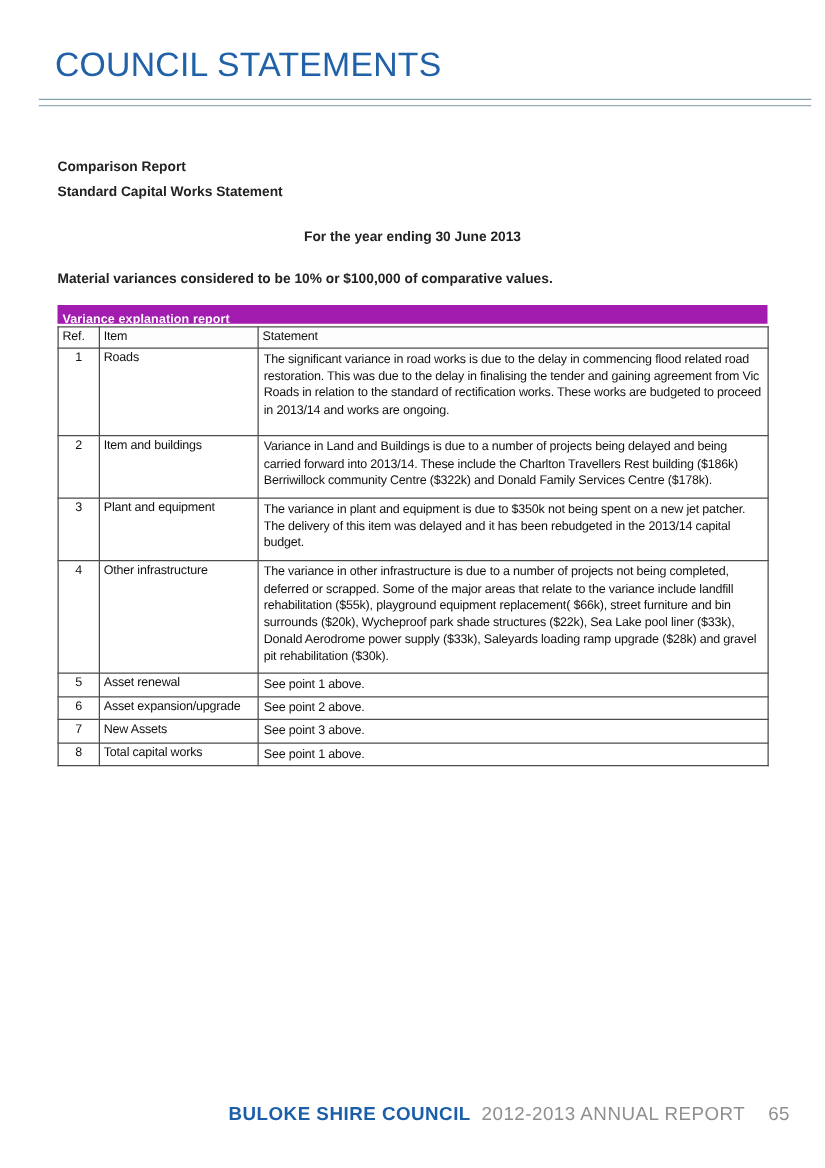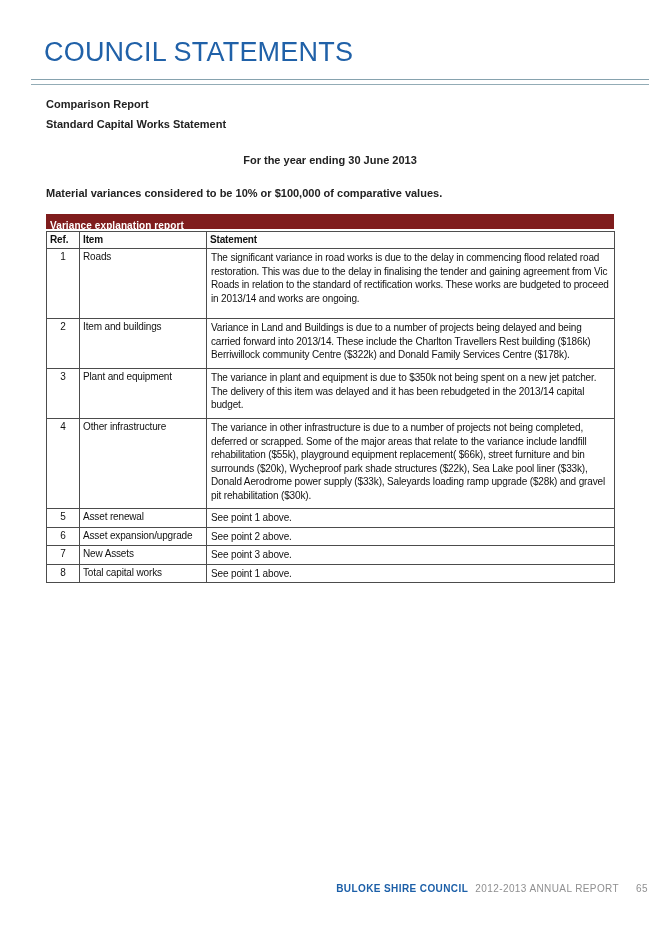--- a/index.html
+++ b/index.html
@@ -26,36 +26,36 @@
     position: absolute;
     left: 31px; right: 11px; top: 79px;
     height: 6px;
     border-top: 1px solid #86a2ae;
     border-bottom: 1px solid #93acb6;
   }
 
   
   .content {
     position: absolute;
-    left: 46px; top: 94px;
+    left: 46px; top: 124px;
     width: 568px;
   }
   .h-bold {
     font-size: 11px;
     font-weight: 700;
     line-height: 20px;
     color: #222;
   }
   .gap-md { margin-top: 16px; text-align: center; }
   .gap-lg { margin-top: 13px; }
   .table-wrap { margin-top: 11px; }
 
   
   .table-title-bar {
-    background: #7f1d1d;
+    background: #a21caf;
     height: 15px;
     padding: 1px 0 0 4px;
     margin-bottom: 2px;
   }
   .table-title-bar span {
     color: #ffffff;
     font-size: 10px;
     font-weight: 700;
     letter-spacing: 0.1px;
   }
@@ -67,43 +67,43 @@
     table-layout: fixed;
   }
   table.variance th, table.variance td {
     border: 1px solid #4c4c4c;
     font-size: 10px;
     letter-spacing: -0.15px;
     vertical-align: top;
     color: #111;
   }
   table.variance th {
-    font-weight: 700;
+    font-weight: 400;
     text-align: left;
     height: 17px;
     padding: 2px 3px 1px 3px;
     background: #fdfdfd;
   }
   th.col-ref { width: 33px; text-align: center; }
   th.col-item { width: 127px; }
   th.col-comm { width: 408px; }
   td.cell-ref { text-align: center; padding: 2px 2px; }
   td.cell-item { padding: 2px 3px; }
   td.cell-comm { padding: 2px 4px 2px 4px; line-height: 13.6px; }
   tbody tr:nth-child(1) td { height: 70px; }
   tbody tr:nth-child(2) td { height: 50px; }
   tbody tr:nth-child(3) td { height: 50px; }
   tbody tr:nth-child(4) td { height: 90px; }
   tbody tr:nth-child(n+5) td { height: 17px; }
 
   
   .footer {
     position: absolute;
-    right: 12px; top: 883px;
-    font-size: 10px;
+    right: 28px; top: 883px;
+    font-size: 15px;
     letter-spacing: 0.4px;
     white-space: nowrap;
   }
   .f-council { color: #1c5fa8; font-weight: 700; }
   .f-report { color: #8f8f90; font-weight: 400; margin-left: 4px; }
   .f-page { color: #8f8f90; font-weight: 400; margin-left: 14px; }
 </style>
 </head>
 <body>
 

